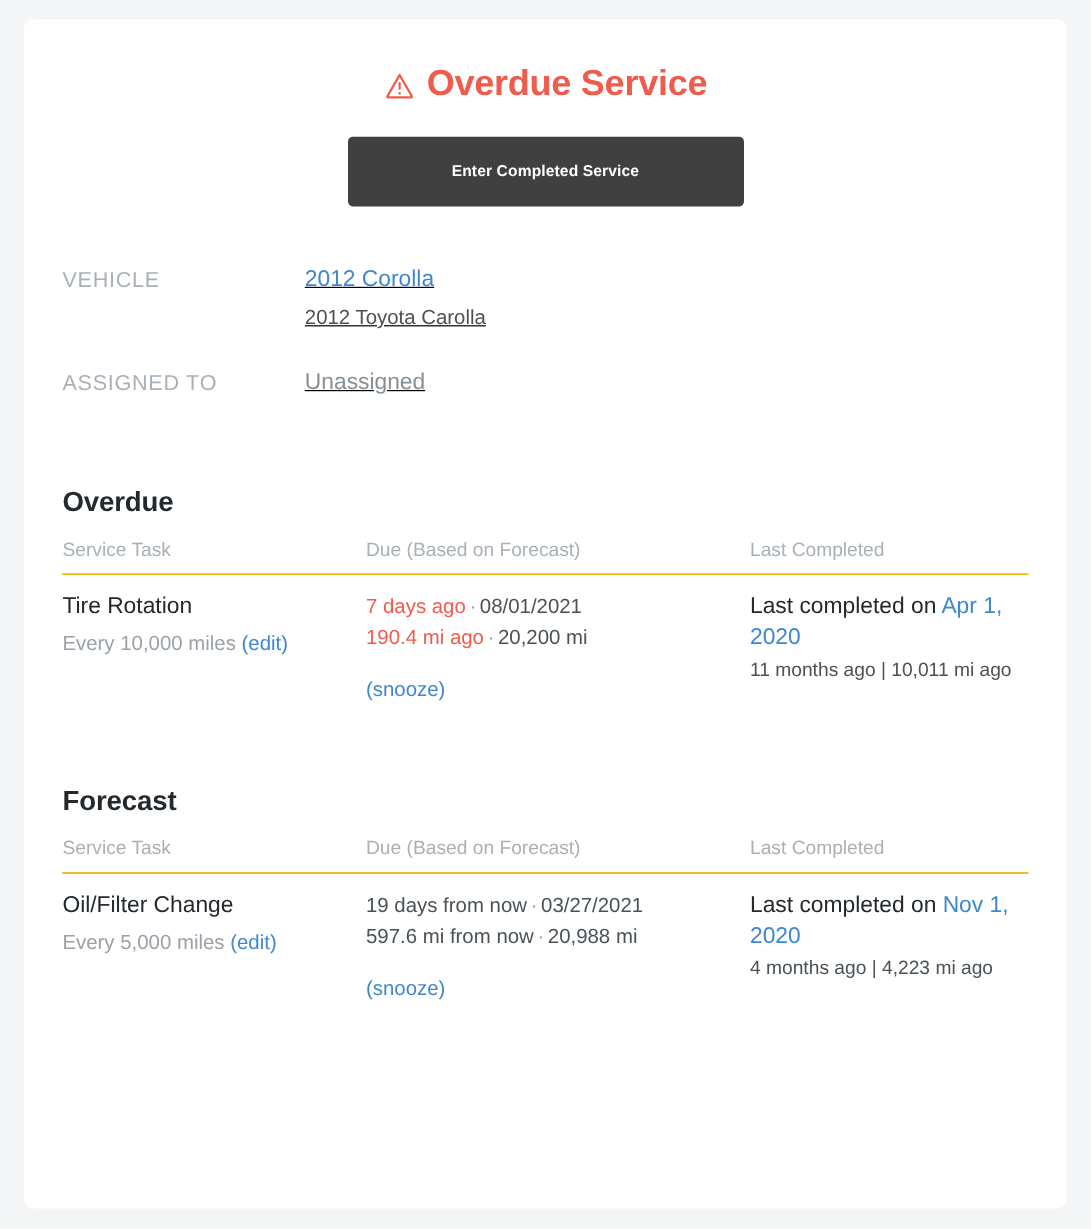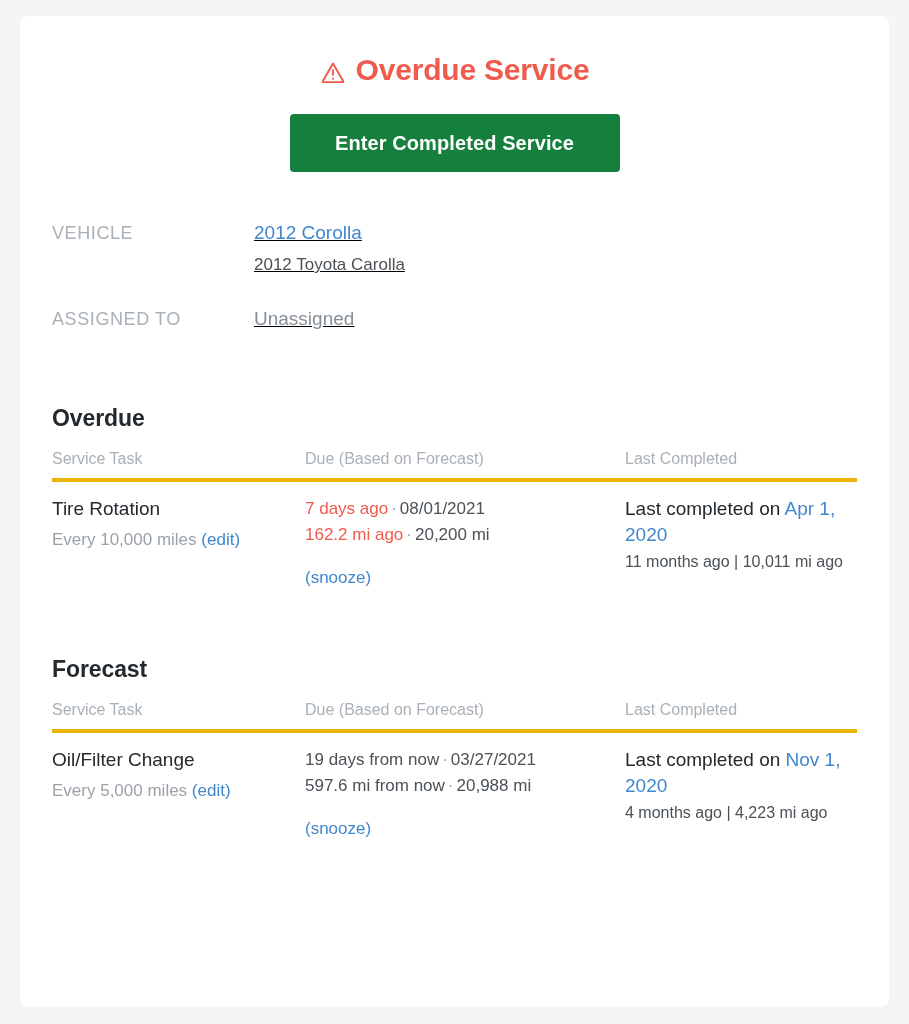--- a/index.html
+++ b/index.html
@@ -50,26 +50,26 @@
     position: relative;
     top: 1px;
   }
 
   .cta-wrap {
     margin-top: 26px;
     display: flex;
     justify-content: center;
   }
   .cta-button {
-    background: #15803d;
+    background: #404040;
     color: #ffffff;
     border: none;
     border-radius: 4px;
     font-family: "Liberation Sans", sans-serif;
-    font-size: 20px;
+    font-size: 13px;
     font-weight: bold;
     letter-spacing: 0.1px;
     padding: 0 30px;
     height: 58px;
     min-width: 330px;
     cursor: pointer;
     line-height: 58px;
   }
 
   
@@ -135,21 +135,21 @@
     width: 100%;
     border-collapse: collapse;
     table-layout: fixed;
   }
   table.svc th {
     text-align: left;
     font-weight: normal;
     font-size: 16px;
     color: #a9b0b7;
     padding: 0 0 10px 0;
-    border-bottom: 4px solid #eab308;
+    border-bottom: 1px solid #eab308;
   }
   table.svc td {
     vertical-align: top;
     padding: 14px 0 0 0;
   }
   col.c-task { width: 253px; }
   col.c-due  { width: 320px; }
   col.c-last { width: 232px; }
 
   .task-name {
@@ -250,21 +250,21 @@
             <div class="task-sub">
               <span>Every 10,000 miles</span>
               <a class="link link-small">(edit)</a>
             </div>
           </td>
           <td>
             <div class="due-line overdue">
               <span class="emph">7 days ago</span><span class="due-sep">·</span><span>08/01/2021</span>
             </div>
             <div class="due-line overdue">
-              <span class="emph">162.2 mi ago</span><span class="due-sep">·</span><span>20,200 mi</span>
+              <span class="emph">190.4 mi ago</span><span class="due-sep">·</span><span>20,200 mi</span>
             </div>
             <div class="snooze-wrap">
               <a class="link link-small">(snooze)</a>
             </div>
           </td>
           <td>
             <div class="last-line">
               <span>Last completed on </span><a class="link">Apr 1, 2020</a>
             </div>
             <div class="last-sub">11 months ago | 10,011 mi ago</div>

